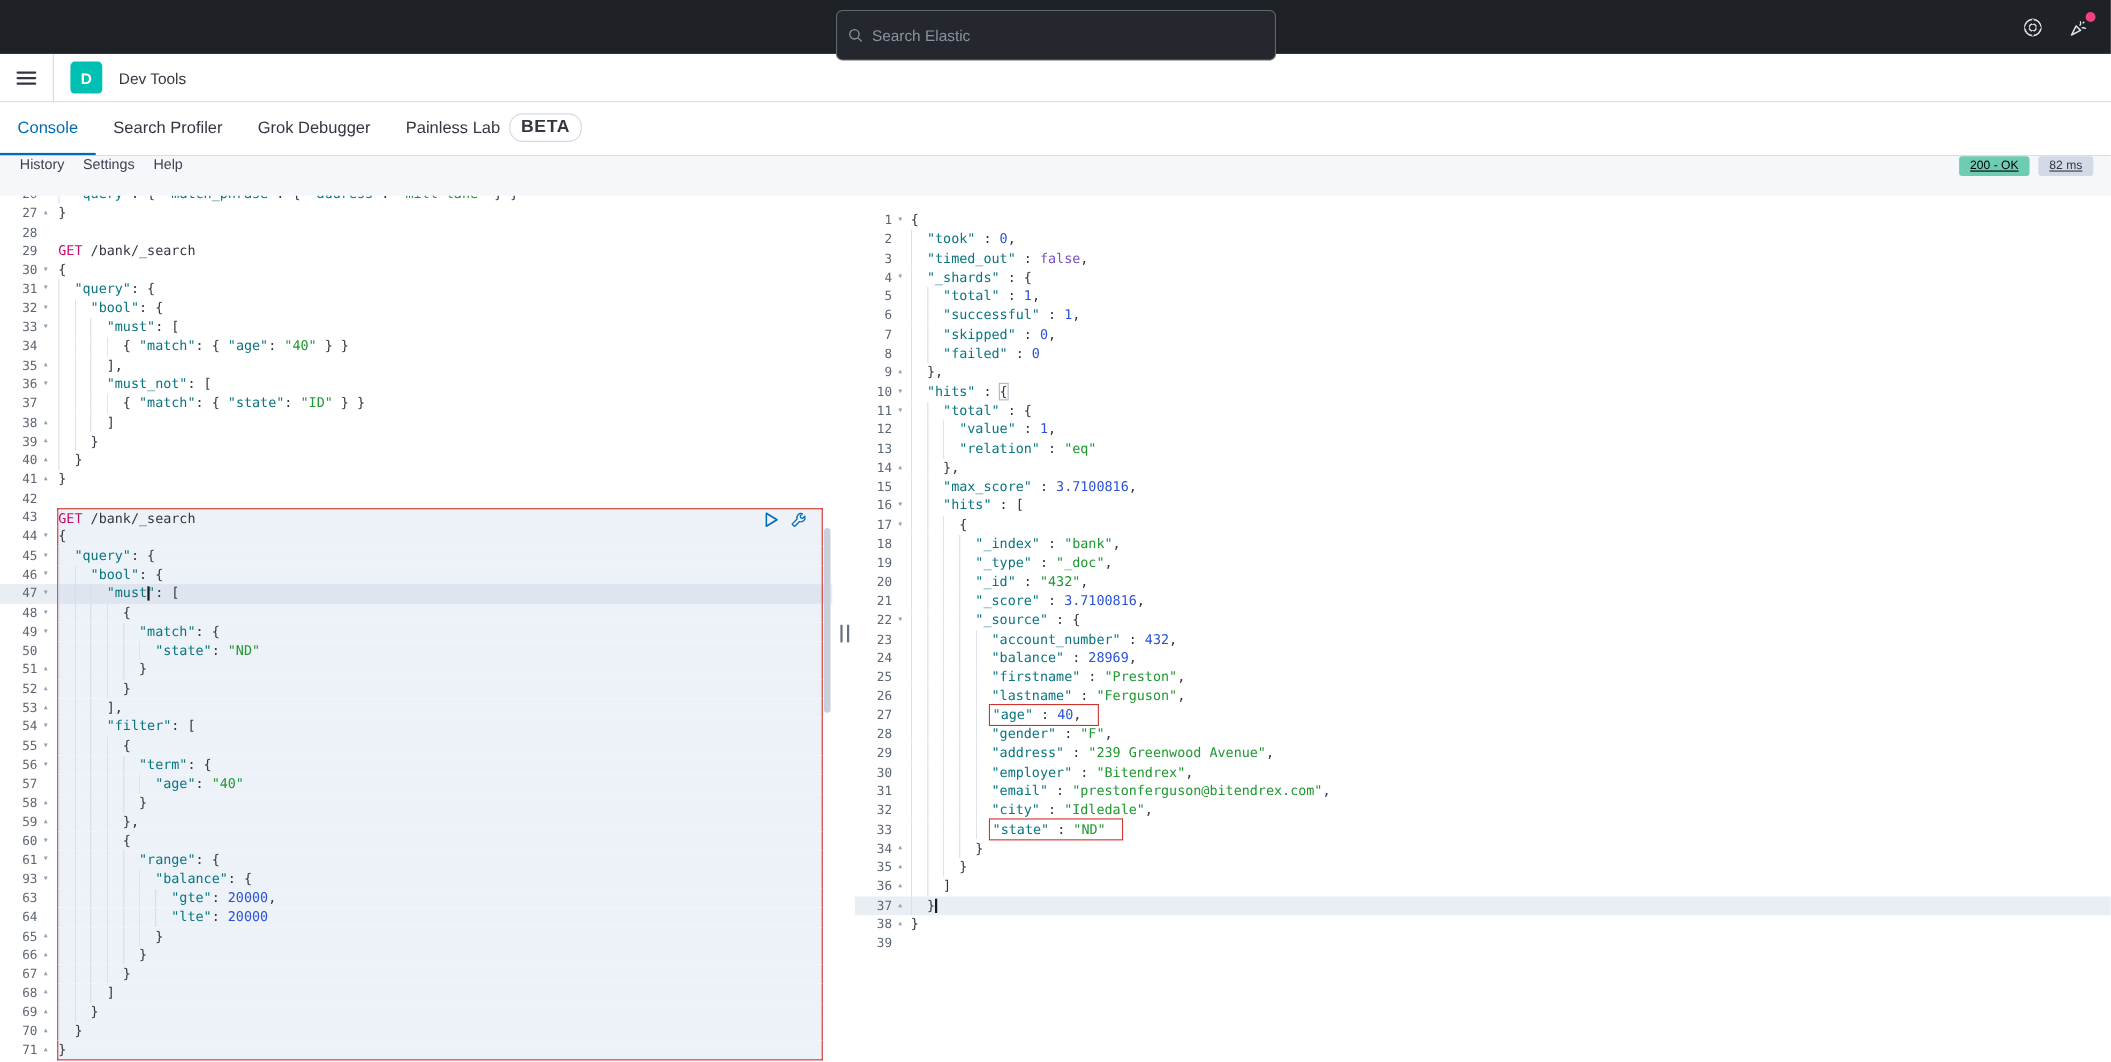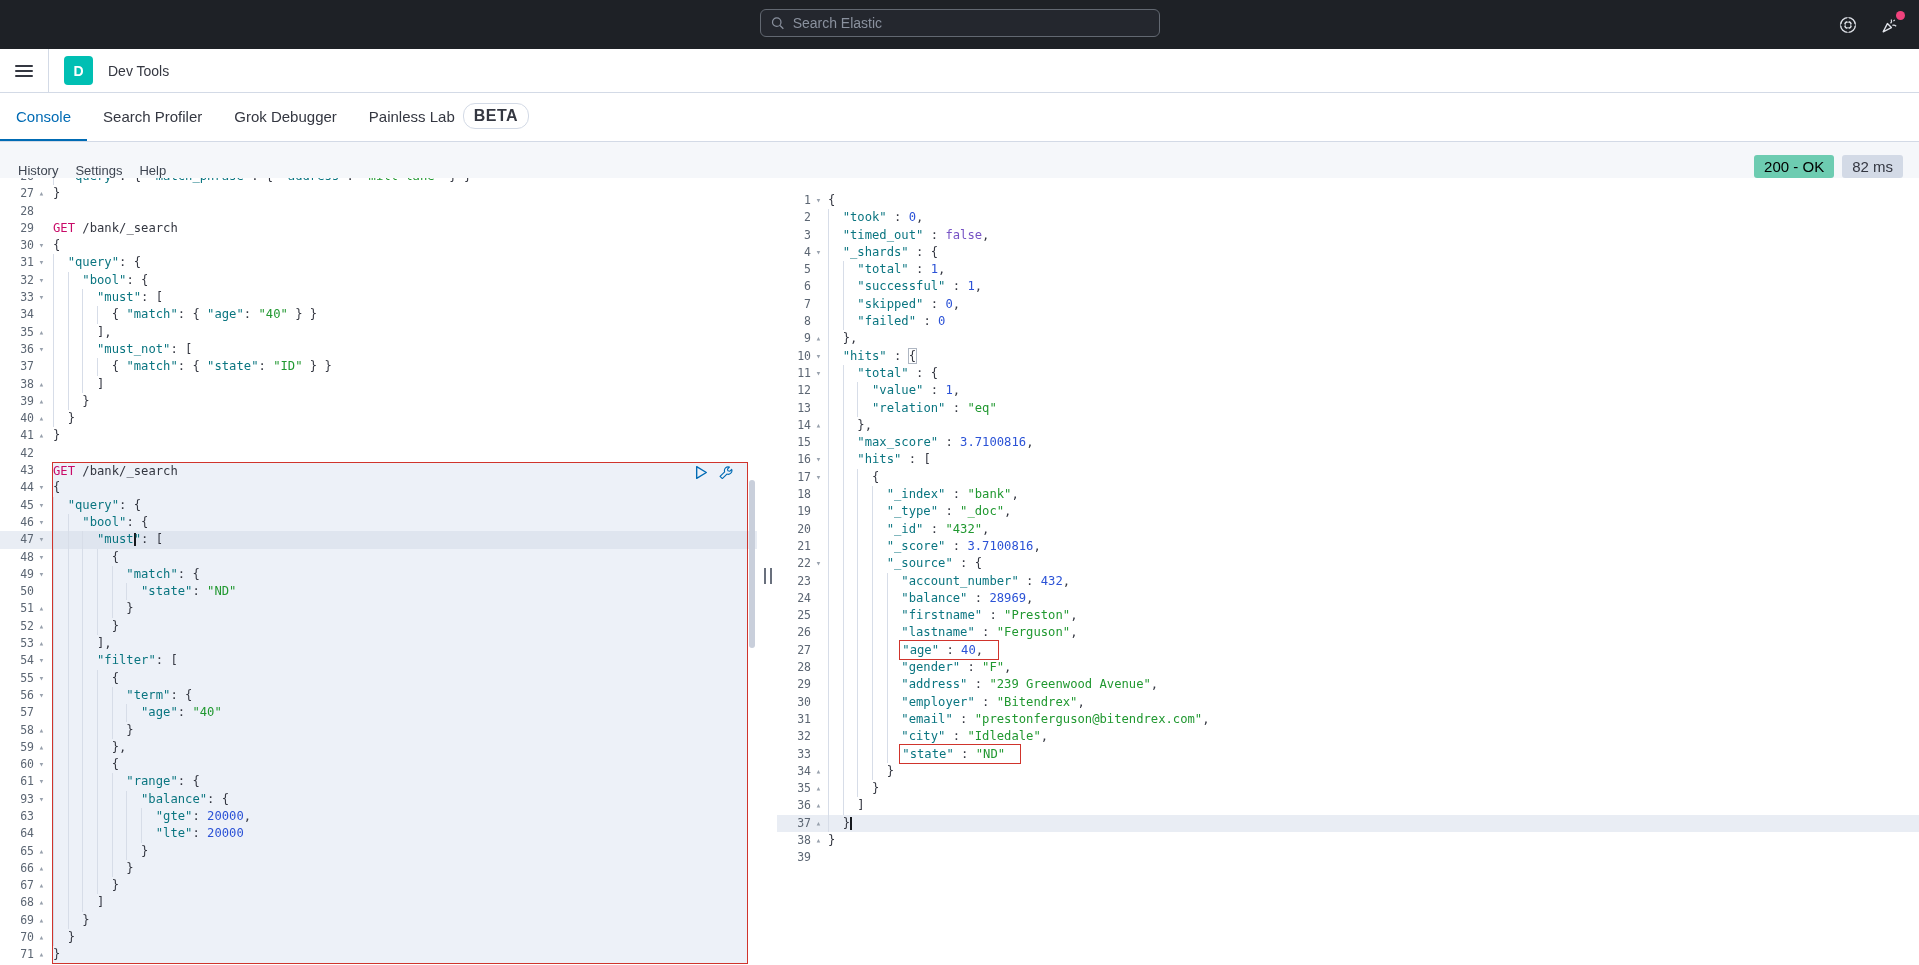--- a/index.html
+++ b/index.html
@@ -4,21 +4,21 @@
 <style>
   * { box-sizing: border-box; margin: 0; padding: 0; }
   html,body { width:1919px; height:965px; overflow:hidden; background:#fff;
     font-family:"Liberation Sans", sans-serif; }
 
   
   .topbar { height:49px; background:#1e2126; display:flex; align-items:center; position:relative;justify-content:center; }
   .brand { display:flex; align-items:center; margin-left:14px; gap:9px; }
   .brand-text { color:#fff; font-size:20px; letter-spacing:.2px; }
   .searchbox { position:absolute; left:50%; top:9px; transform:translateX(-50%);
-    width:400px; height:28px; background:#24272e; border:1px solid #626871; border-radius:6px;
+    width:400px; height:46px; background:#24272e; border:1px solid #626871; border-radius:6px;
     display:flex; align-items:center; padding:0 10px; gap:8px; }
   .searchbox input { background:transparent; border:none; outline:none; color:#c5cad3;
     font-size:14px; width:100%; font-family:"Liberation Sans",sans-serif; }
   .searchbox input::placeholder { color:#8a919e; }
   .hicons { position:absolute; right:18px; top:0; height:49px; display:flex; align-items:center; gap:20px; }
   .hicon { position:relative; width:22px; height:22px; display:flex; align-items:center; justify-content:center; cursor:pointer; }
   .notifdot { position:absolute; top:-3px; right:-4px; width:9px; height:9px; border-radius:50%; background:#f0427c; }
 
   
   .navrow { height:44px; background:#fff; border-bottom:1px solid #d3dae6; display:flex; align-items:center; }
@@ -31,24 +31,24 @@
 
   
   .tabsrow { height:49px; background:#fff; border-bottom:1px solid #d3dae6; display:flex; align-items:stretch; padding-left:0; }
   .tab { display:flex; align-items:center; gap:8px; padding:0 16px; font-size:15px; color:#343741;
     cursor:pointer; border-bottom:2px solid transparent; }
   .tab.active { color:#006bb4; border-bottom-color:#006bb4; }
   .beta { border:1px solid #d3dae6; border-radius:12px; padding:3px 10px; font-size:16px; font-weight:bold;
     letter-spacing:.5px; color:#343741; }
 
   
-  .toolrow { height:36px; background:#f5f7fa; display:flex; align-items:flex-end; padding:0 16px 0 18px; }
+  .toolrow { height:36px; background:#f5f7fa; display:flex; align-items:flex-start; padding:0 16px 0 18px; }
   .toollink { font-size:13px; color:#3e4551; margin-right:17px; cursor:pointer; }
   .badges { margin-left:auto; display:flex; gap:8px; align-items:center; }
-  .badge { font-size:15px; padding:3px 10px; border-radius:3px; white-space:nowrap; }
+  .badge { font-size:11px; padding:3px 10px; border-radius:3px; white-space:nowrap;text-decoration:underline; }
   .badge.ok { background:#6dccb1; color:#000; }
   .badge.ms { background:#d3dae6; color:#343741; }
 
   
   .workspace { display:flex; height:787px; background:#fff; }
   .editor { font-family:"DejaVu Sans Mono", monospace; font-size:12.2px; color:#343741;
     overflow:hidden; position:relative; background:#fff; }
   .editor-left { width:757px; }
   .dividerbar { width:20px; position:relative; background:#fff; }
   .divhandle { position:absolute; top:390px; left:7px; width:8px; height:16px;

